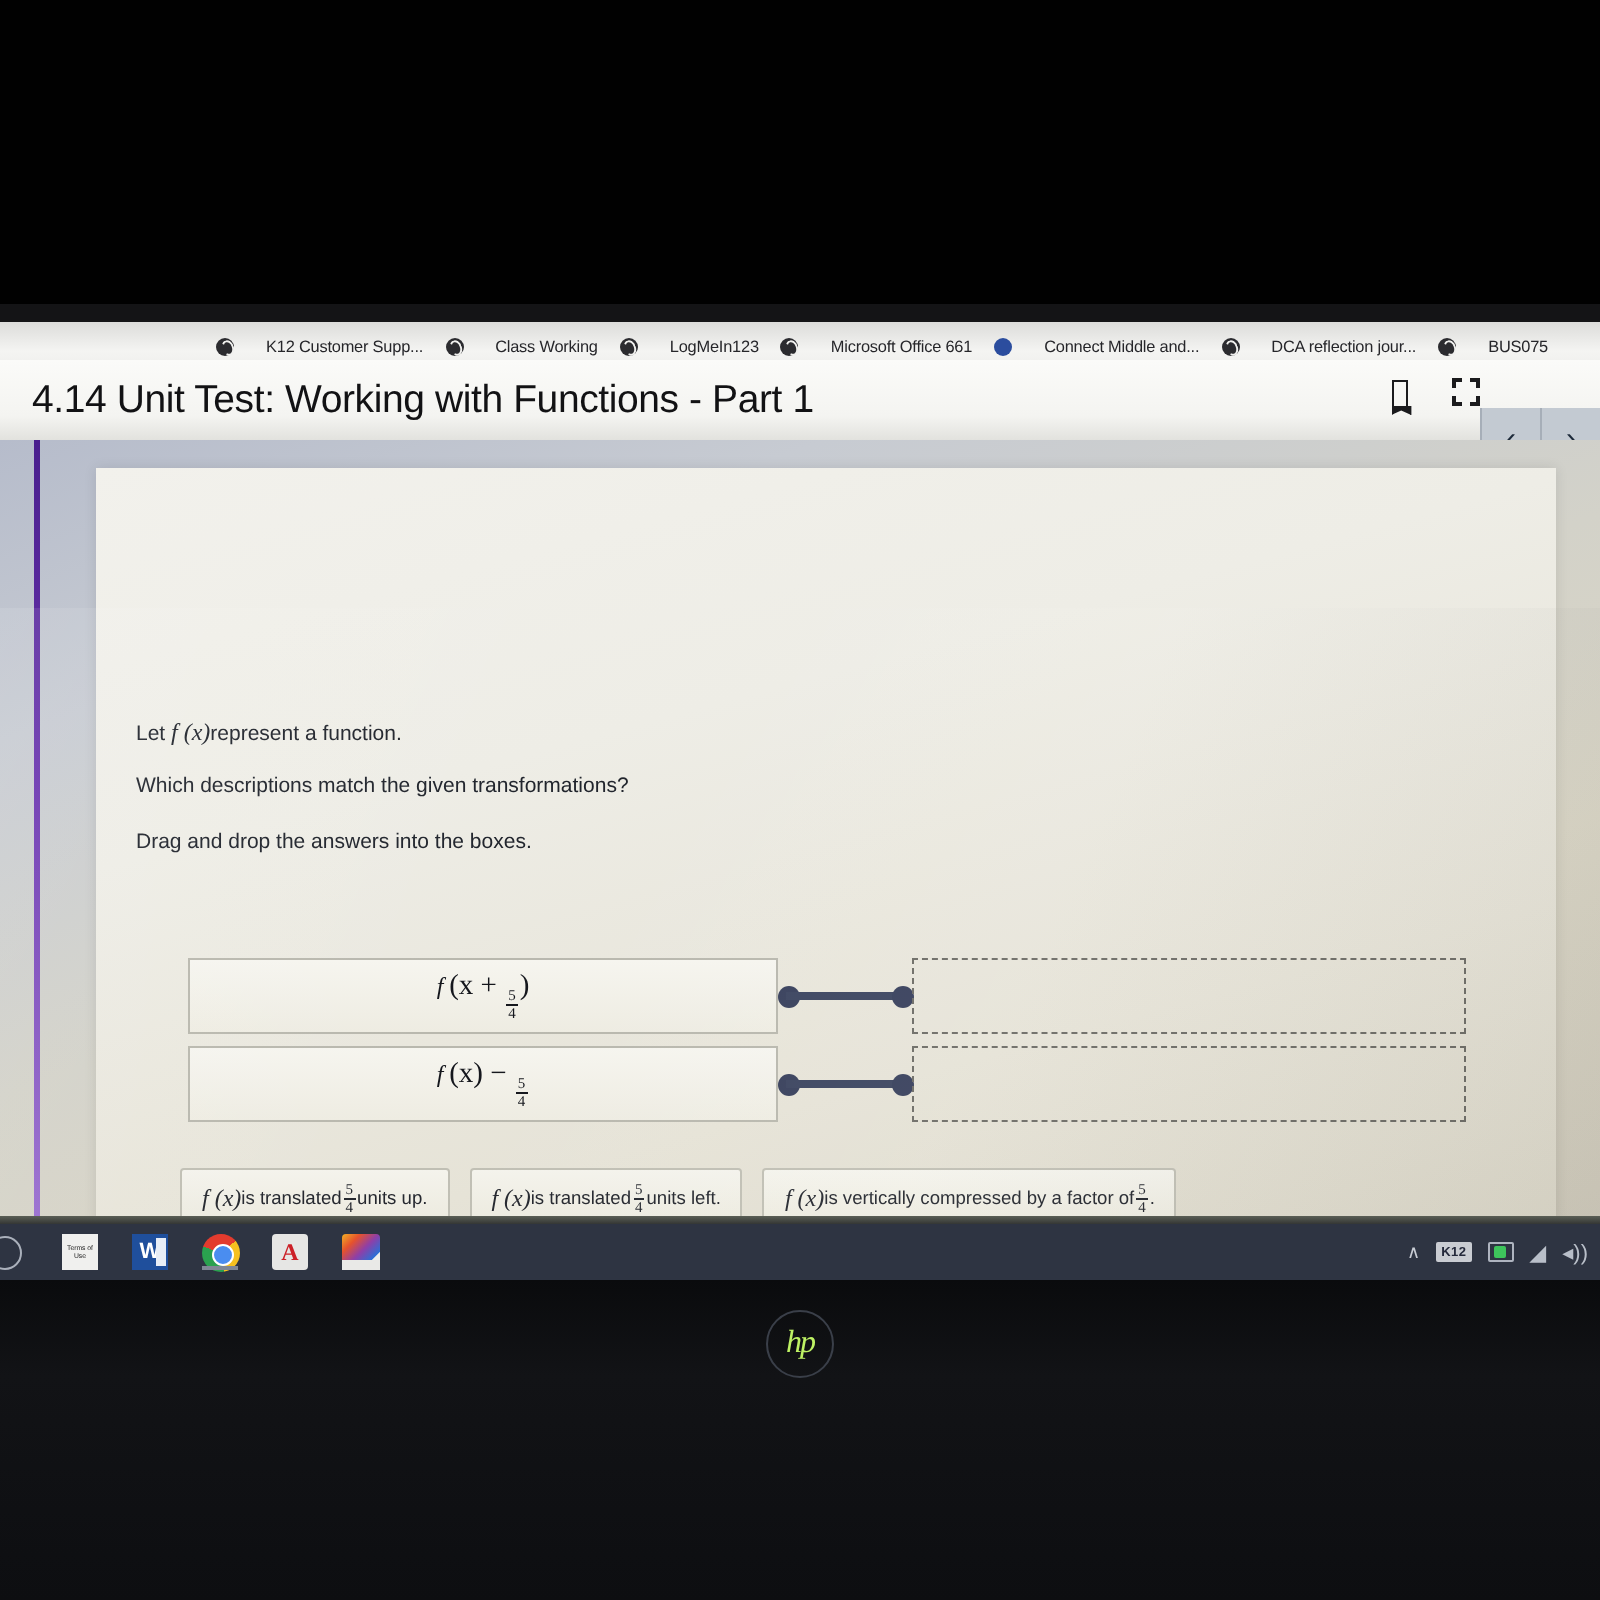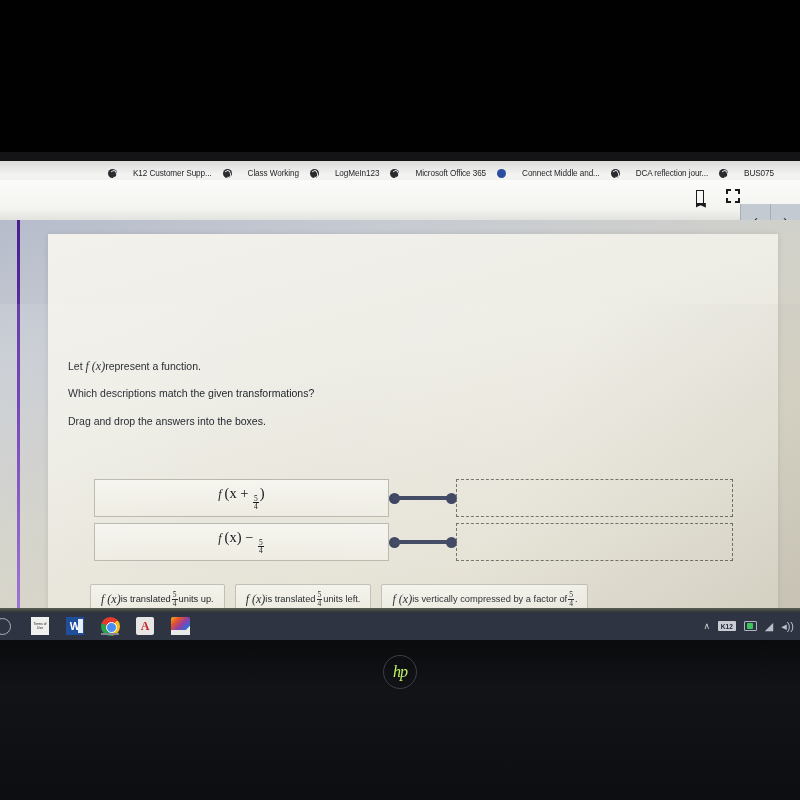--- a/index.html
+++ b/index.html
@@ -454,38 +454,39 @@
           <div class="bookmark">
             <span class="bm-icon"></span>
             <span>Class Working</span>
           </div>
           <div class="bookmark">
             <span class="bm-icon"></span>
             <span>LogMeIn123</span>
           </div>
           <div class="bookmark">
             <span class="bm-icon"></span>
-            <span>Microsoft Office 365</span>
+            <span>Microsoft Office 661</span>
           </div>
           <div class="bookmark">
             <span class="bm-icon blue"></span>
             <span>Connect Middle and...</span>
           </div>
           <div class="bookmark">
             <span class="bm-icon"></span>
             <span>DCA reflection jour...</span>
           </div>
           <div class="bookmark">
             <span class="bm-icon"></span>
             <span>BUS075</span>
           </div>
         </div>
     </div>
 
     <div class="title-bar">
+      <div class="page-title">4.14 Unit Test: Working with Functions - Part 1</div>
       <div class="title-tools">
         <div class="icon-bookmark"></div>
         <div class="icon-expand">
           <span></span>
             <span></span>
             <span></span>
             <span></span>
         </div>
       </div>
       <div class="nav-arrows">

